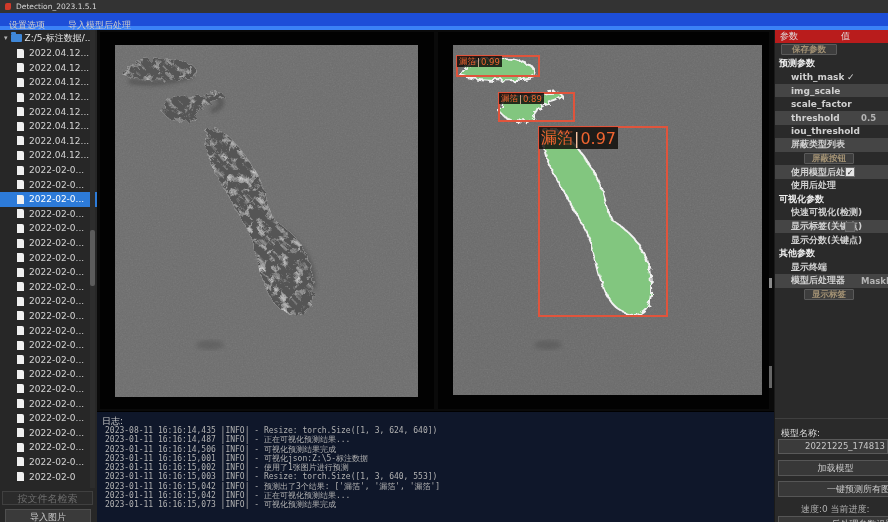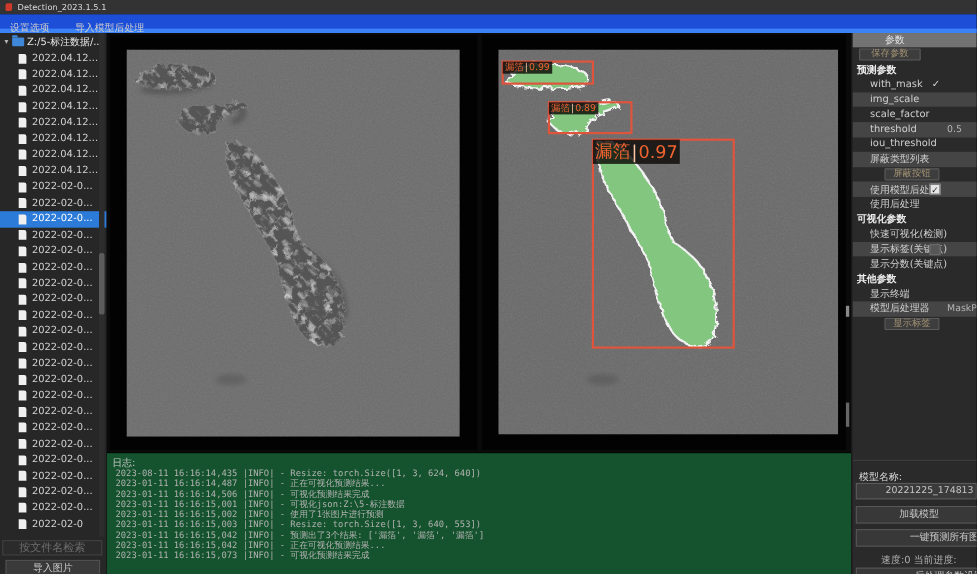--- a/index.html
+++ b/index.html
@@ -49,33 +49,33 @@
   .det3 { left:100px; top:94px; width:130px; height:191px; }
   .det-label { position:absolute; left:-1px; top:-1px; background:rgba(12,10,6,0.82); color:#ef6430;
       white-space:nowrap; padding:0 2px; display:flex; align-items:center; }
   .det1 .det-label,.det2 .det-label { font-size:8.5px; height:11px; }
   .det3 .det-label { font-size:16px; height:22px; }
   .det-divider { color:#ffc9a8; padding:0 1px; }
 
   .vt1 { position:absolute; left:672px; top:248px; width:3px; height:10px; background:#8a8a8a; }
   .vt2 { position:absolute; left:672px; top:336px; width:3px; height:22px; background:#666; }
 
-  .log { position:absolute; left:0; top:381px; width:677px; height:111px; background:#14532d; border-top:1px solid #000; }
+  .log { position:absolute; left:0; top:381px; width:677px; height:111px; background:#0f172a; border-top:1px solid #000; }
   .log-header { position:absolute; left:5px; top:3px; font-size:9px; color:#c8c8c8; }
   .log-lines { position:absolute; left:8px; top:14px; width:665px; }
   .log-line { font-family:"DejaVu Sans Mono","Liberation Mono",monospace; font-size:8px; line-height:9.3px;
       color:#b2b2b2; white-space:nowrap; }
 
   
   .rightpanel { position:absolute; left:774px; top:30px; width:114px; height:492px; background:#2a2a2a;
       border-left:1px solid #1a1a1a; overflow:hidden; }
-  .param-header { display:flex; height:13px; background:#737373; font-size:9px; color:#e2e2e2; align-items:center;flex-direction:column; }
+  .param-header { display:flex; height:13px; background:#b91c1c; font-size:9px; color:#e2e2e2; align-items:center; }
   .ph-param { width:64px; padding-left:5px; }
   .ph-value { padding-left:2px; }
-  .p-row { height:13.6px; display:flex; align-items:center; font-size:9px; color:#d0d0d0; }
+  .p-row { height:13.6px; display:flex; align-items:center; font-size:9px; color:#d0d0d0;font-weight:bold; }
   .p-row.shaded { background:#454545; }
   .p-row.section { font-weight:bold; color:#ececec; padding-left:4px; }
   .p-row.item,.p-row.checkbox { padding-left:16px; }
   .p-label { flex:none; white-space:nowrap; overflow:hidden; max-width:88px; }
   .p-value { position:absolute; left:86px; font-size:8.5px; color:#b4b4b4; white-space:nowrap; }
   .p-row { position:relative; }
   .p-btn { margin-left:6px; width:56px; height:11px; background:#3d3d3d; border:1px solid #5a5a5a;
       color:#a39274; font-size:8.5px; line-height:9px; text-align:center; border-radius:1px; }
   .p-btn.ind { margin-left:29px; width:50px; }
   .cbx { position:absolute; left:70px; width:10px; height:10px; background:#565656; border:1px solid #6a6a6a;

